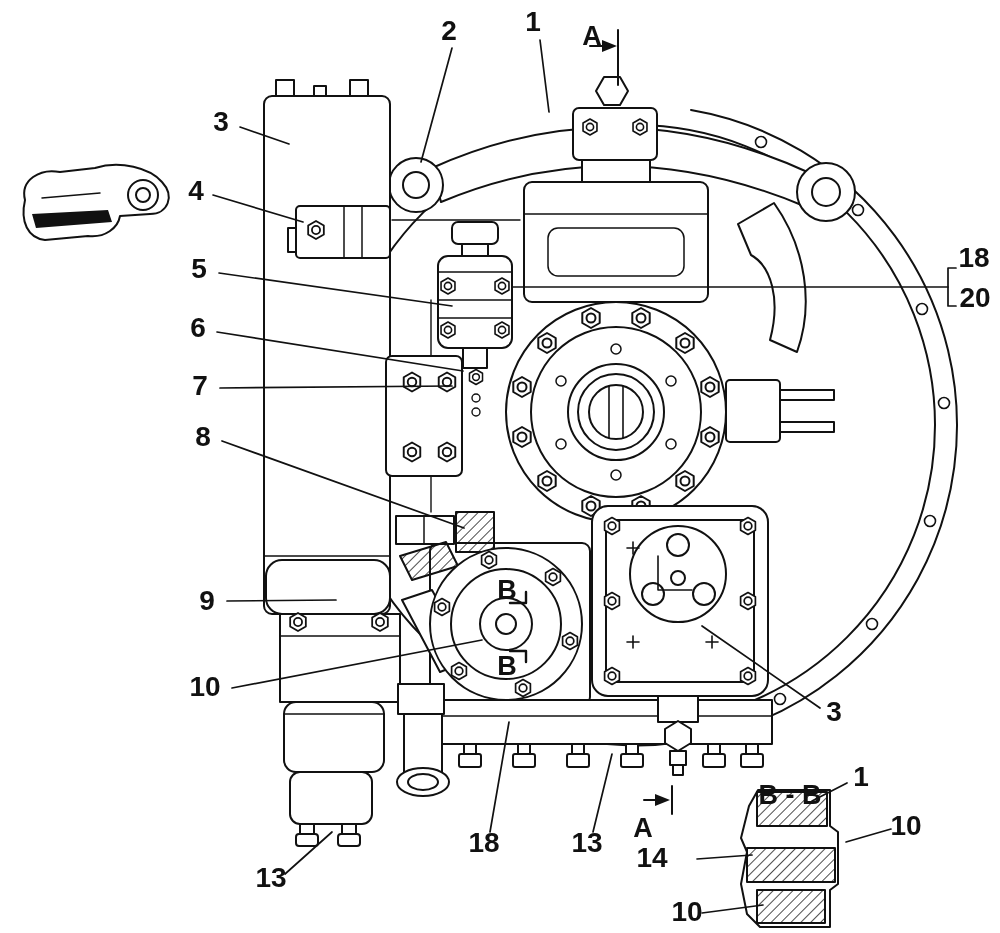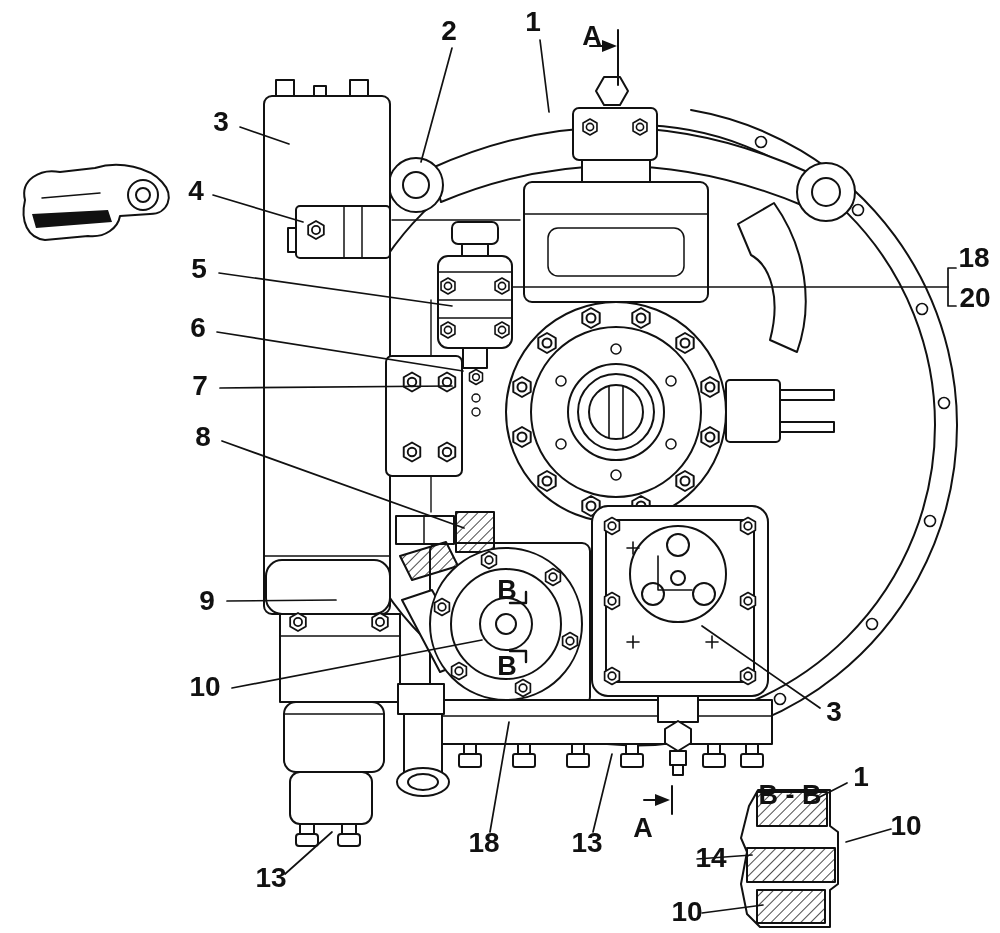--- a/index.html
+++ b/index.html
@@ -308,21 +308,21 @@
   <div class="callout" style="left:196px;top:191px">4</div>
   <div class="callout" style="left:199px;top:269px">5</div>
   <div class="callout" style="left:198px;top:328px">6</div>
   <div class="callout" style="left:200px;top:386px">7</div>
   <div class="callout" style="left:203px;top:437px">8</div>
   <div class="callout" style="left:207px;top:601px">9</div>
   <div class="callout" style="left:205px;top:687px">10</div>
   <div class="callout" style="left:271px;top:878px">13</div>
   <div class="callout" style="left:484px;top:843px">18</div>
   <div class="callout" style="left:587px;top:843px">13</div>
-  <div class="callout" style="left:711px;top:858px">14</div>
+  <div class="callout" style="left:652px;top:858px">14</div>
   <div class="callout" style="left:687px;top:912px">10</div>
   <div class="callout" style="left:861px;top:777px">1</div>
   <div class="callout" style="left:834px;top:712px">3</div>
   <div class="callout" style="left:974px;top:258px">18</div>
   <div class="callout" style="left:975px;top:298px">20</div>
   <div class="callout" style="left:906px;top:826px">10</div>
 
   <div class="callout section-label" style="left:592px;top:36px">A</div>
   <div class="callout section-label" style="left:643px;top:828px">A</div>
   <div class="callout section-label" style="left:507px;top:590px">B</div>

